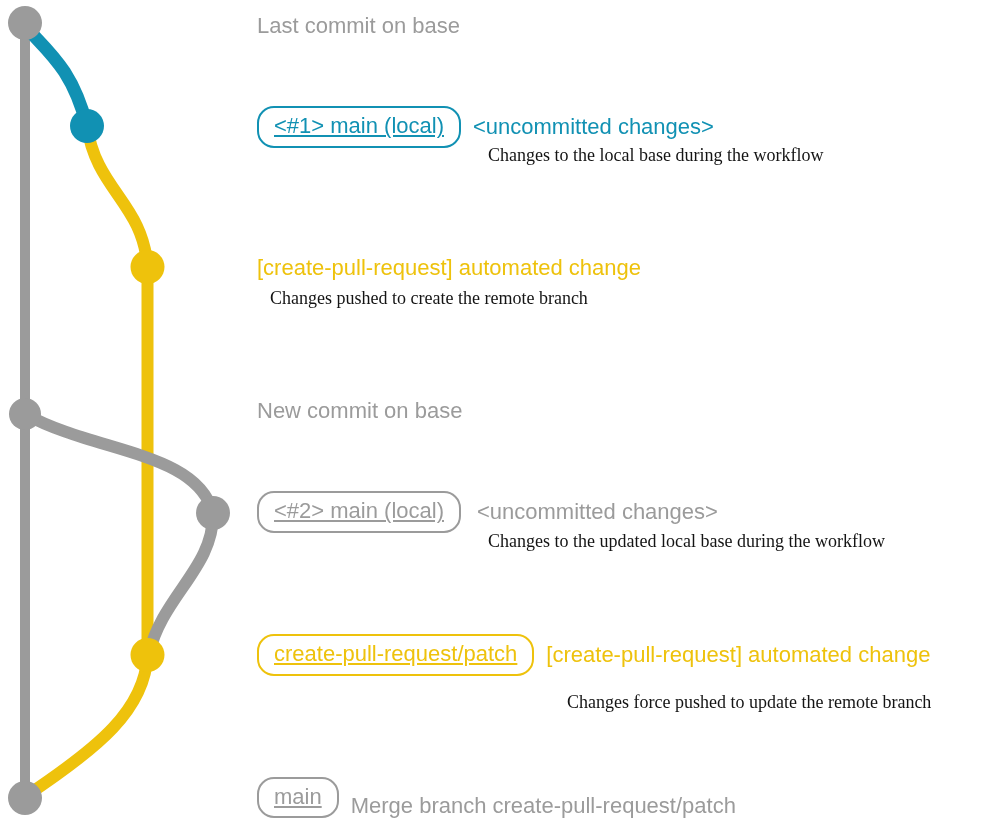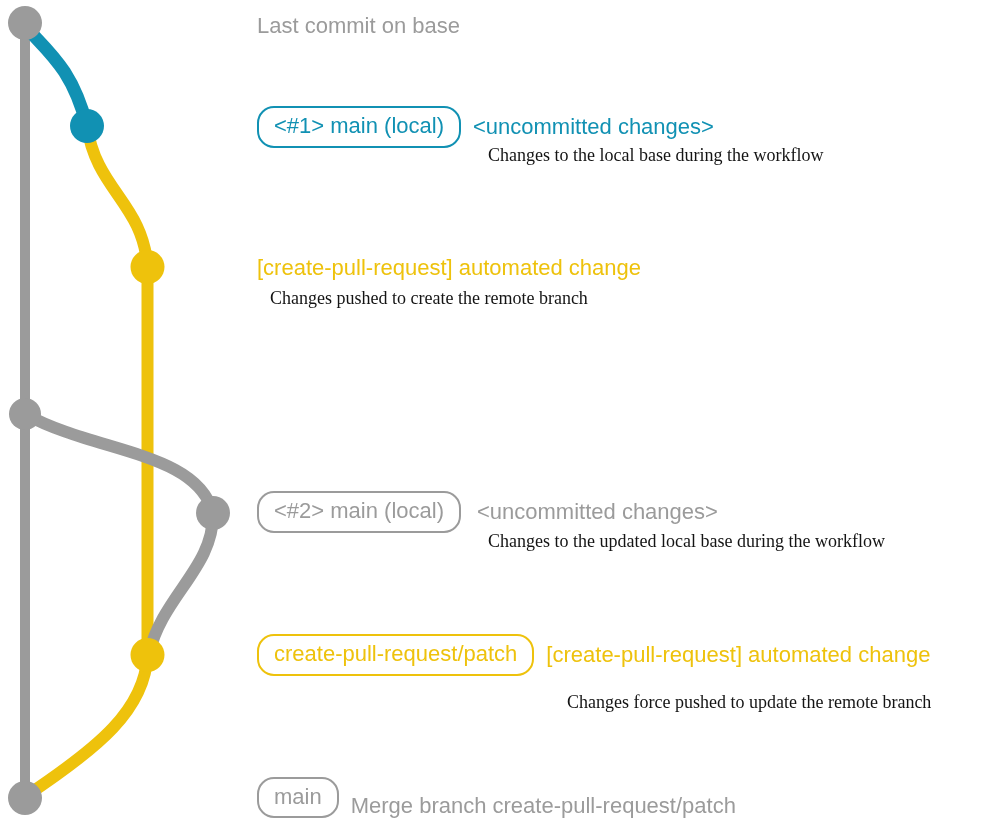--- a/index.html
+++ b/index.html
@@ -19,20 +19,21 @@
     white-space: nowrap;
   }
   .lbl { font-size: 22px; line-height: 1.1; }
   .pill {
     display: inline-block;
     font-size: 22px; line-height: 1.15;
     padding: 5px 15px 7px 15px;
     border: 2px solid currentColor;
     border-radius: 17px;
     white-space: nowrap;
+    text-decoration: underline;
   }
   .note {
     position: absolute; height: 24px;
     font-family: "Liberation Serif", serif;
     font-size: 18px; color: #141414;
     white-space: nowrap;
   }
   .c-gray   { color: #9b9b9b; }
   .c-teal   { color: #1191b3; }
   .c-yellow { color: #eec20c; text-align: right; }
@@ -84,20 +85,23 @@
     <span class="pill c-teal">&lt;#1&gt; main (local)</span>
     <span class="lbl c-teal">&lt;uncommitted changes&gt;</span>
   </div>
   <div class="note n2">Changes to the local base during the workflow</div>
 
   <div class="row r3">
     <span class="lbl c-yellow">[create-pull-request] automated change</span>
   </div>
   <div class="note n3">Changes pushed to create the remote branch</div>
 
+  <div class="row r4">
+    <span class="lbl c-gray">New commit on base</span>
+  </div>
 
   <div class="row r5">
     <span class="pill c-gray">&lt;#2&gt; main (local)</span>
     <span class="lbl c-gray">&lt;uncommitted changes&gt;</span>
   </div>
   <div class="note n5">Changes to the updated local base during the workflow</div>
 
   <div class="row r6">
     <span class="pill c-yellow">create-pull-request/patch</span>
     <span class="lbl c-yellow">[create-pull-request] automated change</span>

